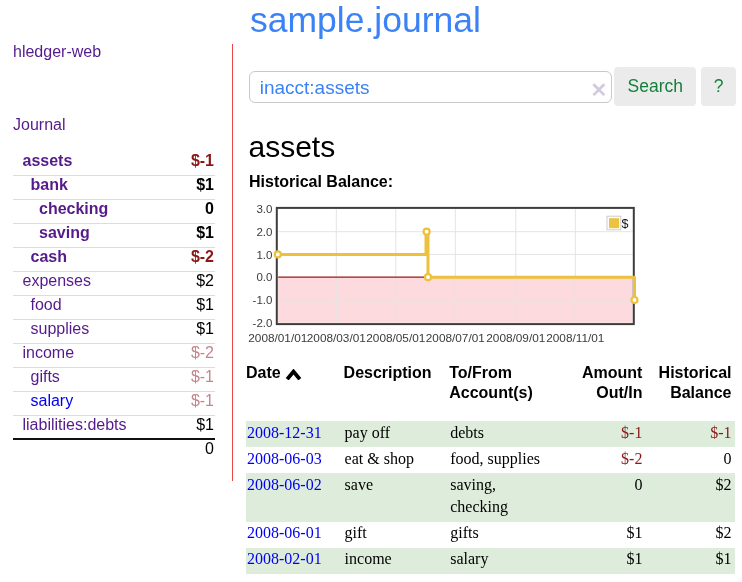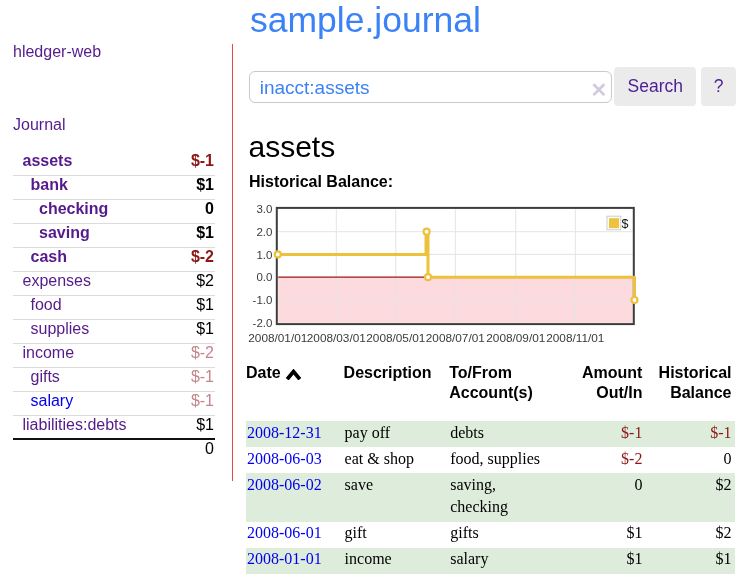--- a/index.html
+++ b/index.html
@@ -35,21 +35,21 @@
   
   #main { position:absolute; left:246px; top:0; width:496px; }
   h1 { font-size:35.5px; font-weight:normal; position:absolute; left:4px; top:-0.5px;
        letter-spacing:0; color:#3b82f6; white-space:nowrap; }
   #searchrow { position:absolute; left:0px; top:70px; height:31px; width:496px; }
   #searchbox { position:absolute; left:2.5px; top:1.2px; width:361px; height:30px;
     border:1px solid #c9c9c9; border-radius:6px; background:#fff; }
   #searchtext { position:absolute; left:13.7px; top:7px; font-size:19px; color:#3b82f6; }
   #clearx { position:absolute; left:344.5px; top:7.5px; font-size:20px; font-weight:bold; color:#d2cbdf; }
   .btn { position:absolute; top:-2.6px; height:38.8px; background:#ebebeb; border-radius:4px;
-    font-size:17.5px; color:#4c1d95; text-align:center; }
+    font-size:17.5px; color:#15803d; text-align:center; }
   #btn-search { left:368.3px; width:82px; line-height:38.8px; }
   #btn-q { left:455px; width:35.2px; line-height:38.8px; }
   h2 { position:absolute; left:2.5px; top:130px; font-size:30px; font-weight:normal; color:#000; }
   #hb-label { position:absolute; left:3px; top:172.5px; font-size:16px; font-weight:bold; color:#000; }
 
   
   #regtable { position:absolute; left:0px; top:363px; width:489px;
     border-collapse:collapse; font-size:16px; }
   #regtable th { font-weight:bold; text-align:left; vertical-align:top; padding:0; line-height:20px; }
   #regtable th.r, #regtable td.r { text-align:right; padding-right:1px; }
@@ -230,21 +230,21 @@
           <td class="r">$2</td>
         </tr>
       <tr>
           <td><a class="blue" href="#">2008-06-01</a></td>
           <td>gift</td>
           <td>gifts</td>
           <td class="r">$1</td>
           <td class="r">$2</td>
         </tr>
       <tr class="g">
-          <td><a class="blue" href="#">2008-01-01</a></td>
+          <td><a class="blue" href="#">2008-02-01</a></td>
           <td>income</td>
           <td>salary</td>
           <td class="r">$1</td>
           <td class="r">$1</td>
         </tr>
     </tbody>
   </table>
 </div>
 
 </body></html>

